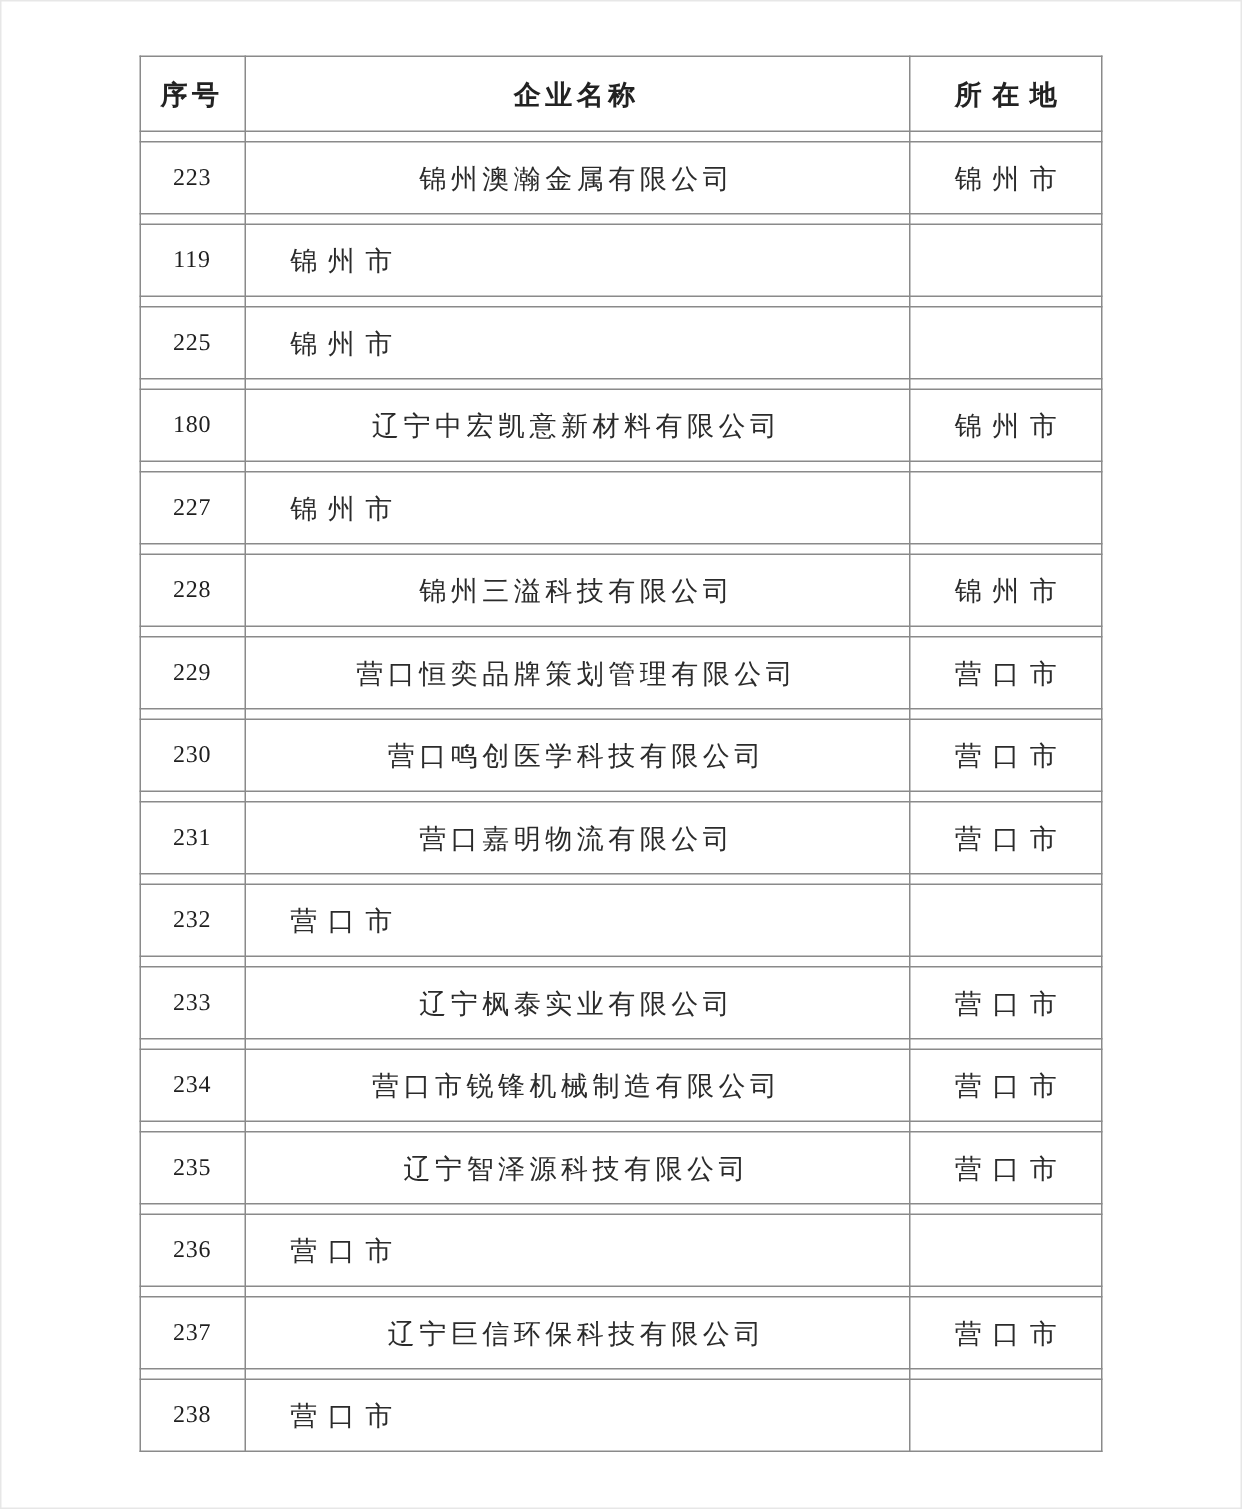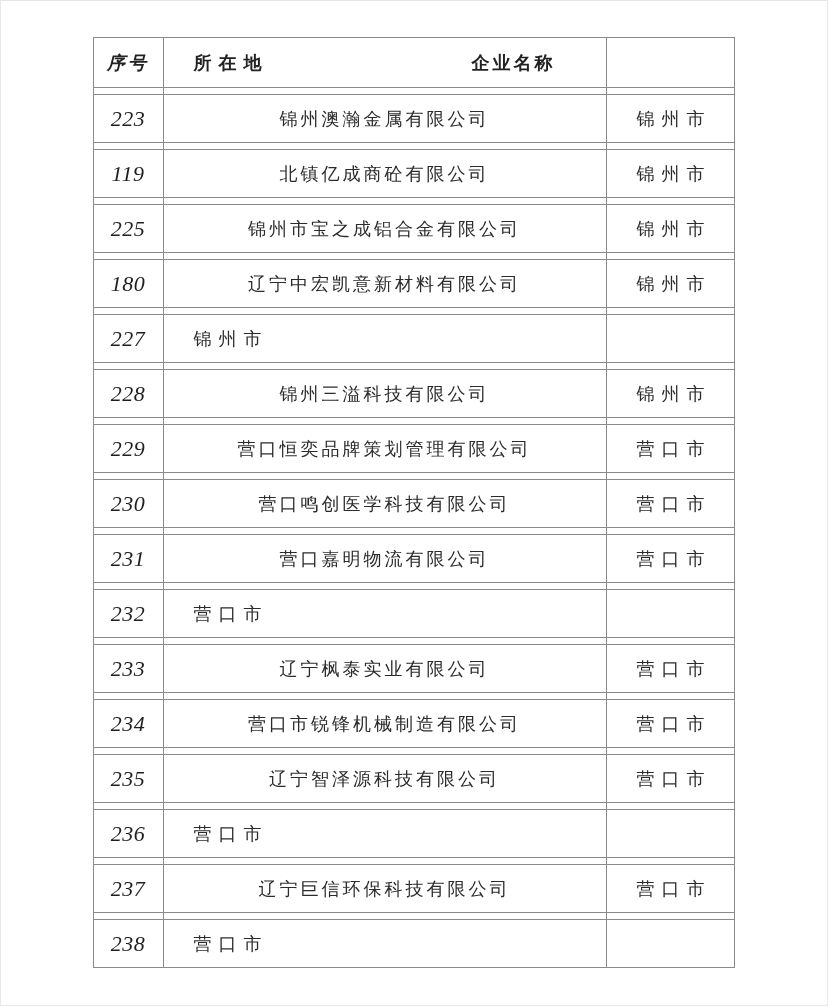--- a/index.html
+++ b/index.html
@@ -58,66 +58,64 @@
   .cell {
     display: flex;
     align-items: center;
     justify-content: center;
     box-sizing: border-box;
     font-size: 18px;
     letter-spacing: 3px;
     line-height: 1;
     text-align: center;
   }
-  .c-index { width: 70px; font-style: italic; }
+  .c-index { width: 70px; }
   .c-name  { width: 443px; }
   .c-city  { width: 129px; letter-spacing: 7px; text-indent: 7px; }
   .row.header .cell {
     font-weight: bold;
     color: #222222;
   }
   .row.data .c-index {
-    font-size: 22px;
+    font-size: 16px;
     letter-spacing: 0.5px;
     color: #1f1f1f;
   }
 </style>
 </head>
 <body>
 
 <div class="page">
   <div class="table-wrap">
 
     <div class="vline vl-0"></div>
     <div class="vline vl-1"></div>
     <div class="vline vl-2"></div>
     <div class="vline vl-3"></div>
 
     <div class="rows-stack">
       <div class="row header">
         <div class="cell c-index">序号</div>
+        <div class="cell c-name">企业名称</div>
         <div class="cell c-city">所在地</div>
-        <div class="cell c-name">企业名称</div>
       </div>
       <div id="rows" class="rows-stack">
       <div class="row data">
         <div class="cell c-index">223</div>
         <div class="cell c-name">锦州澳瀚金属有限公司</div>
         <div class="cell c-city">锦州市</div>
       </div>
 
       <div class="row data">
         <div class="cell c-index">119</div>
-        <div class="cell c-name">北镇亿成商砼有限公司</div>
         <div class="cell c-city">锦州市</div>
       </div>
 
       <div class="row data">
         <div class="cell c-index">225</div>
-        <div class="cell c-name">锦州市宝之成铝合金有限公司</div>
         <div class="cell c-city">锦州市</div>
       </div>
 
       <div class="row data">
         <div class="cell c-index">180</div>
         <div class="cell c-name">辽宁中宏凯意新材料有限公司</div>
         <div class="cell c-city">锦州市</div>
       </div>
 
       <div class="row data">

